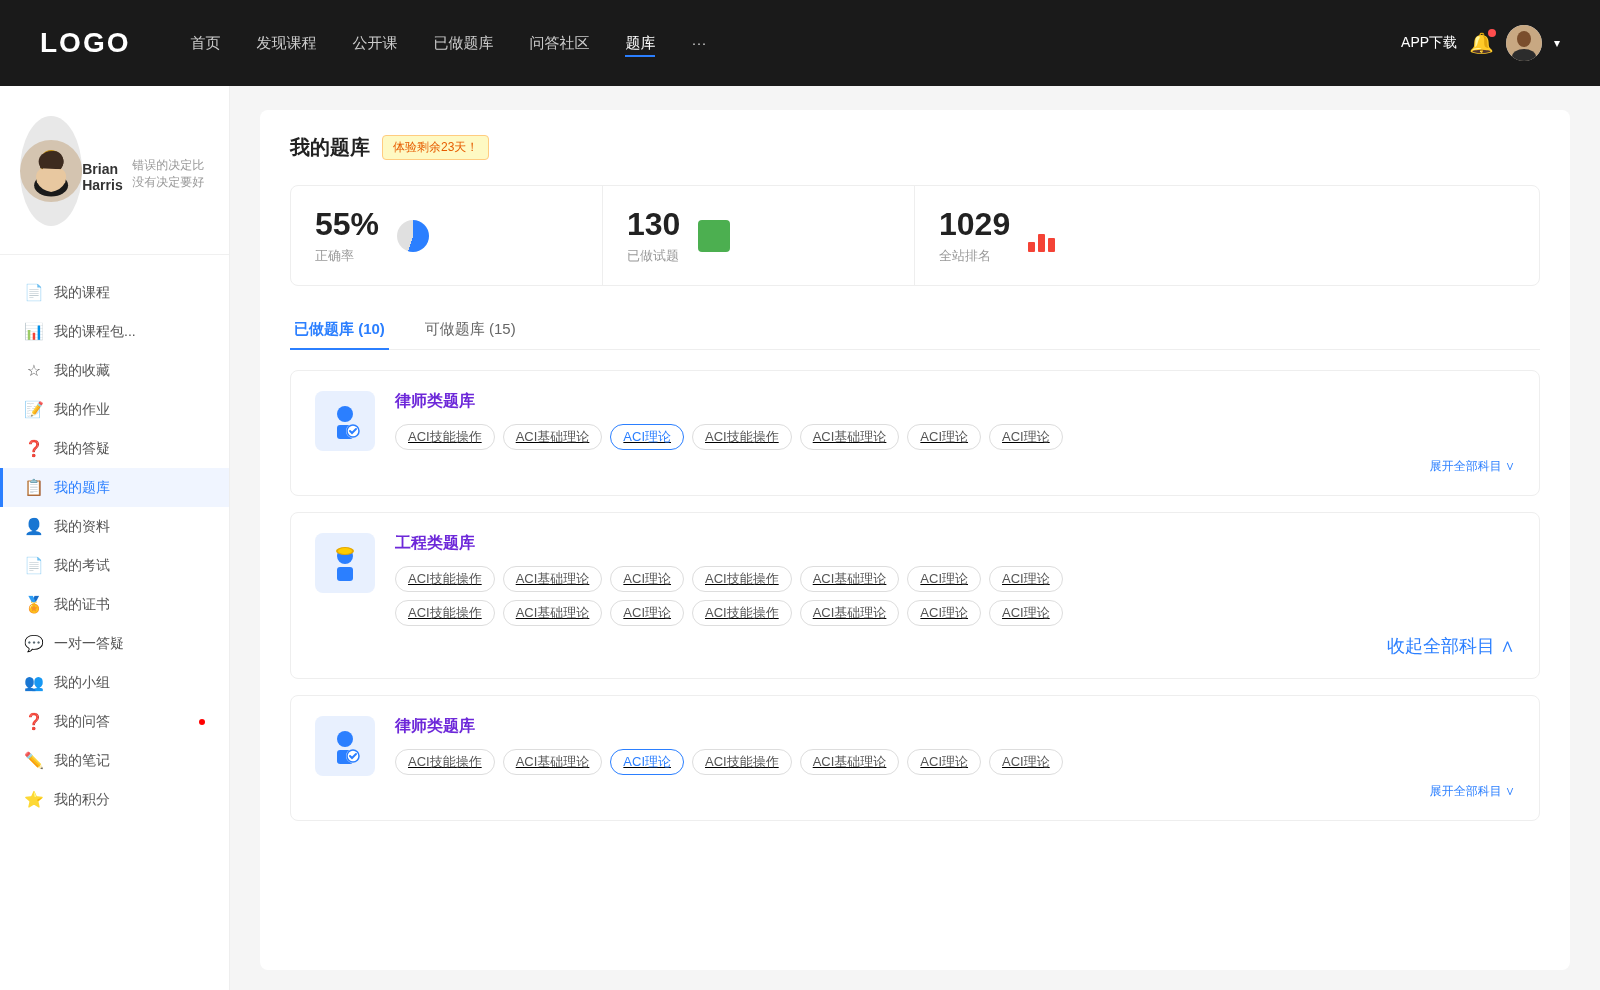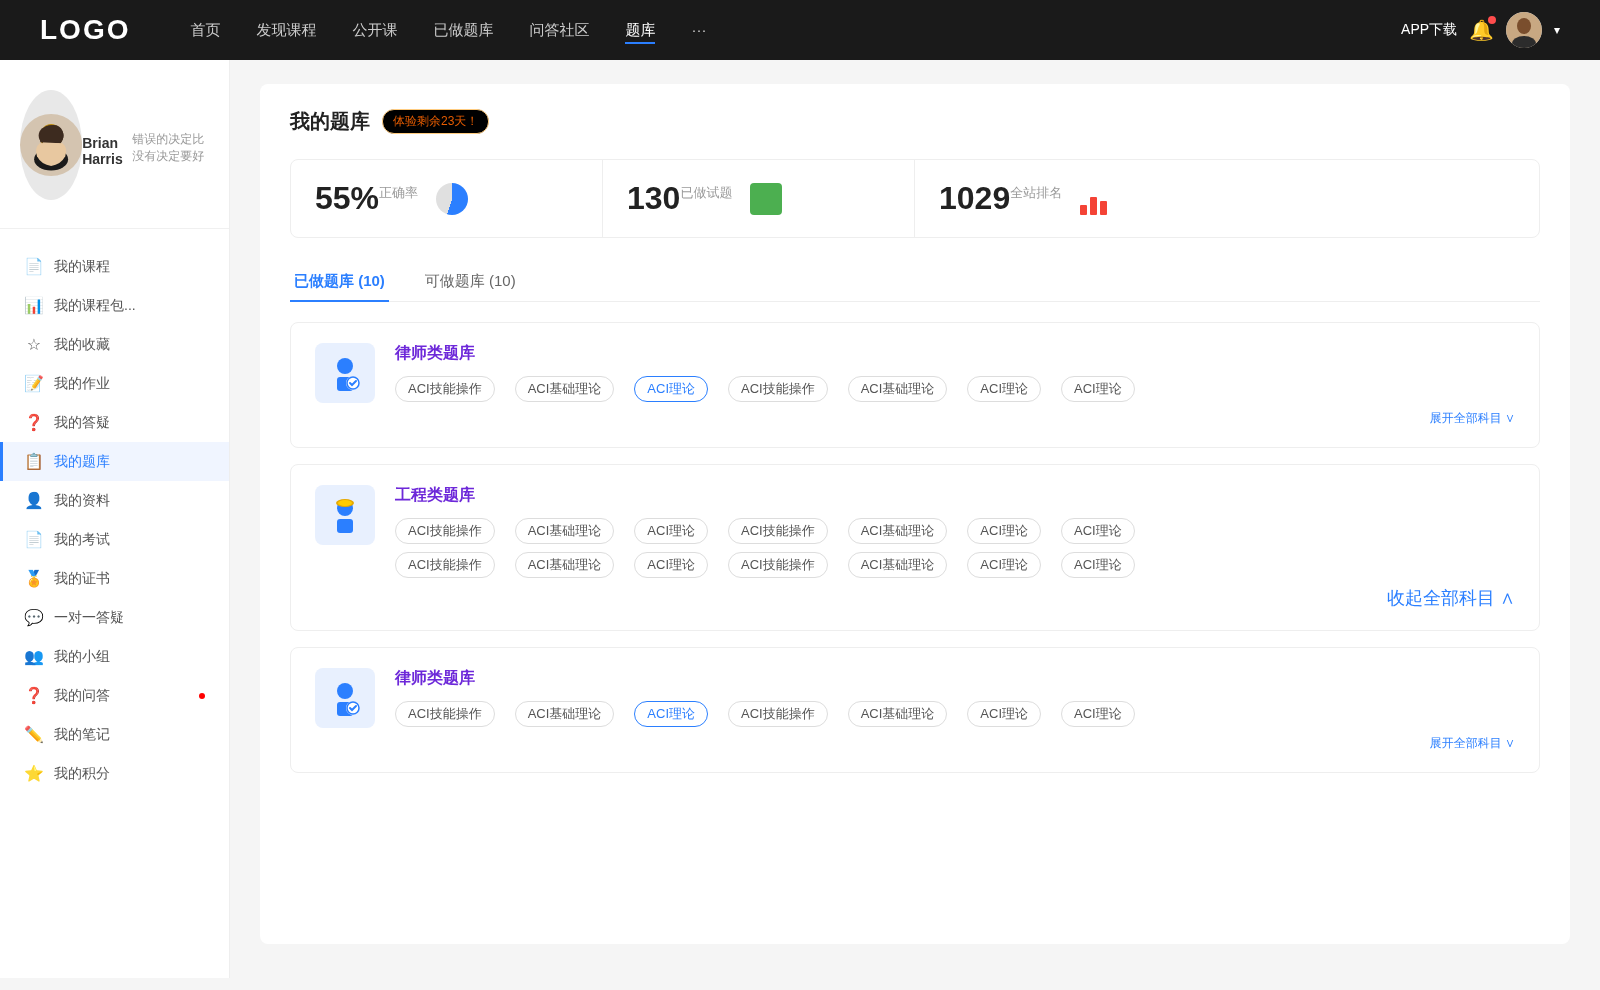--- a/index.html
+++ b/index.html
@@ -1,19 +1,19 @@
 <!DOCTYPE html>
 <html><head>
   <meta charset="utf-8">
   <style>
     * { margin: 0; padding: 0; box-sizing: border-box; }
     body { font-family: -apple-system, BlinkMacSystemFont, 'PingFang SC', 'Microsoft YaHei', sans-serif; background: #f5f5f5; width: 1600px; min-height: 990px; overflow-x: hidden; }
 
     
-    .navbar { background: #1a1a1a; height: 60px; display: flex; align-items: center; padding: 0 40px; gap: 0; position: relative; }
+    .navbar { background: #1a1a1a; height: 86px; display: flex; align-items: center; padding: 0 40px; gap: 0; position: relative; }
     .navbar-logo { color: white; font-size: 28px; font-weight: 900; letter-spacing: 2px; margin-right: 60px; }
     .navbar-links { display: flex; gap: 36px; flex: 1; }
     .navbar-link { color: #ccc; font-size: 15px; cursor: pointer; padding: 4px 0; text-decoration: none; }
     .navbar-link.active { color: white; border-bottom: 2px solid #2b7fff; padding-bottom: 2px; }
     .navbar-right { display: flex; align-items: center; gap: 12px; margin-left: auto; }
     .navbar-app-btn { color: white; font-size: 14px; cursor: pointer; }
     .navbar-bell { position: relative; cursor: pointer; }
     .navbar-bell-icon { font-size: 20px; color: white; }
     .navbar-bell-dot { position: absolute; top: -2px; right: -2px; width: 8px; height: 8px; background: #ff4d4d; border-radius: 50%; }
     .navbar-avatar { width: 36px; height: 36px; border-radius: 50%; background: #ccc; overflow: hidden; display: flex; align-items: center; justify-content: center; cursor: pointer; }
@@ -37,43 +37,43 @@
     .sidebar-item-label { flex: 1; }
     .sidebar-item-dot { width: 6px; height: 6px; background: red; border-radius: 50%; margin-left: 4px; }
 
     
     .main { flex: 1; background: #f5f5f5; padding: 24px 30px; }
     .main-inner { background: white; border-radius: 8px; padding: 24px 30px; min-height: 860px; }
 
     
     .page-header { display: flex; align-items: center; gap: 12px; margin-bottom: 24px; }
     .page-title { font-size: 20px; font-weight: 700; color: #222; }
-    .trial-badge { background: #000000; color: #e65c00; font-size: 12px; padding: 3px 10px; border-radius: 12px; border: 1px solid #ffcc80; }
+    .trial-badge { background: #fef9c3; color: #e65c00; font-size: 12px; padding: 3px 10px; border-radius: 4px; border: 1px solid #ffcc80; }
 
     
     .stats-row { display: grid; grid-template-columns: 1fr 1fr 1fr 1fr; gap: 0; border: 1px solid #eee; border-radius: 8px; margin-bottom: 24px; overflow: hidden; }
     .stat-item { padding: 20px 24px; display: flex; align-items: center; gap: 16px; border-right: 1px solid #eee; }
     .stat-item:last-child { border-right: none; }
-    .stat-text { display: flex; flex-direction: row; }
+    .stat-text { display: flex; flex-direction: column; }
     .stat-value { font-size: 32px; font-weight: 700; color: #222; }
     .stat-label { font-size: 13px; color: #999; margin-top: 4px; }
     .stat-icon { width: 36px; height: 36px; display: flex; align-items: center; justify-content: center; }
 
     
     .tabs { display: flex; gap: 0; margin-bottom: 20px; border-bottom: 1px solid #eee; }
     .tab { padding: 10px 4px; margin-right: 32px; font-size: 15px; color: #666; cursor: pointer; position: relative; }
     .tab.active { color: #2b7fff; font-weight: 600; }
     .tab.active::after { content: ''; position: absolute; bottom: -1px; left: 0; right: 0; height: 2px; background: #2b7fff; }
 
     
     .qbank-card { border: 1px solid #eee; border-radius: 8px; padding: 20px 24px; margin-bottom: 16px; display: flex; gap: 20px; align-items: flex-start; }
     .qbank-icon-wrap { width: 60px; height: 60px; background: #e8f0fe; border-radius: 8px; display: flex; align-items: center; justify-content: center; flex-shrink: 0; }
     .qbank-content { flex: 1; }
     .qbank-title { font-size: 16px; font-weight: 600; color: #6d28d9; margin-bottom: 12px; }
-    .qbank-tags { display: flex; flex-wrap: wrap; gap: 20px; }
+    .qbank-tags { display: flex; flex-wrap: wrap; gap: 8px; text-decoration: underline; }
     .qbank-tag { font-size: 13px; color: #555; padding: 3px 12px; border-radius: 14px; border: 1px solid #ddd; cursor: pointer; background: white; }
     .qbank-tag.active-tag { color: #2b7fff; border-color: #2b7fff; background: white; }
     .qbank-expand { text-align: right; font-size: 12px; color: #2b7fff; cursor: pointer; margin-top: 8px; }
     .qbank-collapse { text-align: right; font-size: 18px; color: #2b7fff; cursor: pointer; margin-top: 8px; }
 
     
     .pie-icon { width: 32px; height: 32px; border-radius: 50%; background: conic-gradient(#2b7fff 0deg 198deg, #e0e0e0 198deg 360deg); }
     .list-icon { width: 32px; height: 32px; background: #4caf50; border-radius: 4px; display: flex; align-items: center; justify-content: center; }
     .list-lines { display: flex; flex-direction: column; gap: 4px; padding: 6px; }
     .list-line { height: 2px; background: white; border-radius: 1px; }
@@ -239,21 +239,21 @@
               <span style="height:10px"></span>
               <span style="height:18px"></span>
               <span style="height:14px"></span>
             </div>
           </div>
         </div>
       </div>
 
       <div class="tabs">
         <div class="tab active">已做题库 (10)</div>
-        <div class="tab">可做题库 (10)</div>
+        <div class="tab">可做题库 (15)</div>
       </div>
 
       <div class="qbank-card">
         <div class="qbank-icon-wrap">
           <svg width="40" height="40" viewBox="0 0 40 40">
             <circle cx="20" cy="13" r="8" fill="#2b7fff"></circle>
             <rect x="12" y="24" width="16" height="14" rx="3" fill="#2b7fff"></rect>
             <circle cx="28" cy="30" r="7" fill="#e8f0fe"></circle>
             <circle cx="28" cy="30" r="6" fill="white" stroke="#2b7fff" stroke-width="1.5"></circle>
             <path d="M25 30 L27 32 L31 28" stroke="#2b7fff" stroke-width="2" fill="none" stroke-linecap="round"></path>

